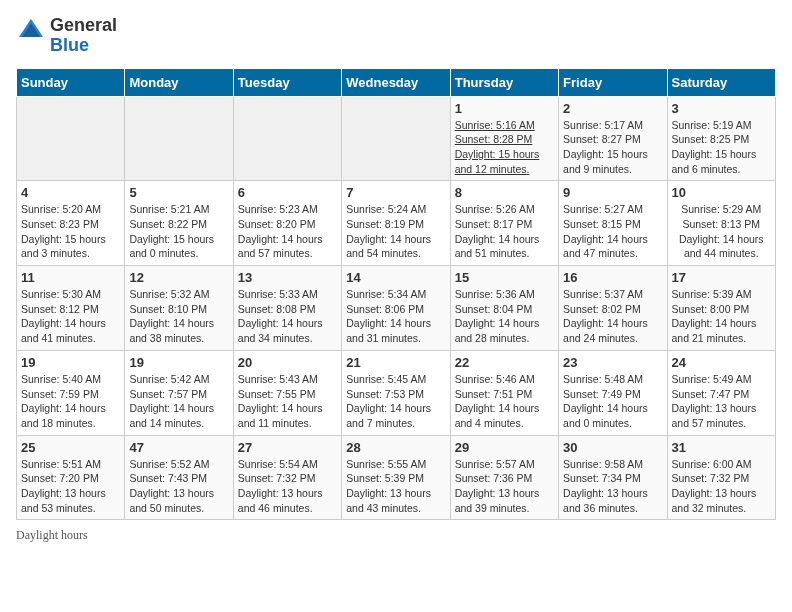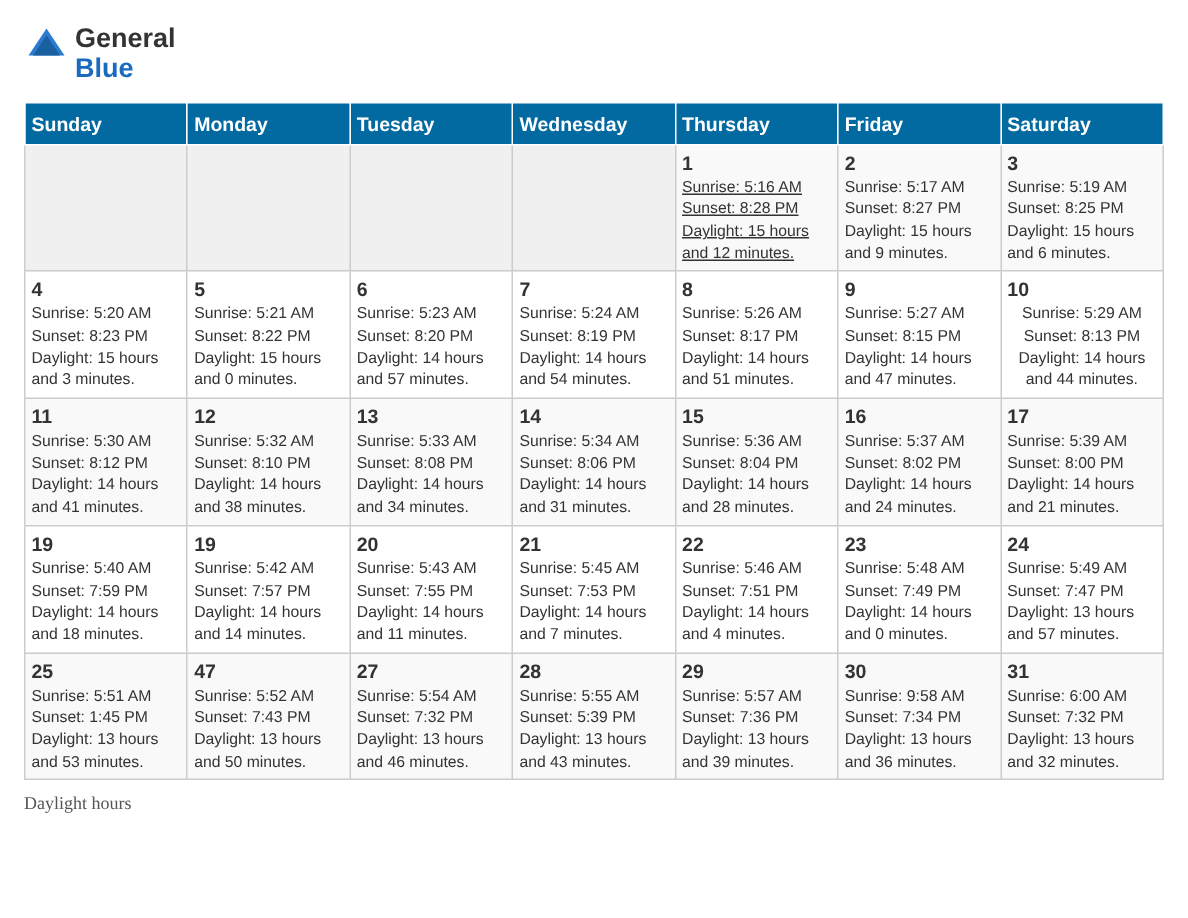--- a/index.html
+++ b/index.html
@@ -283,21 +283,21 @@
           <span class="day-num">24</span>
           <div class="day-info" style="white-space: pre-line;">Sunrise: 5:49 AM
 Sunset: 7:47 PM
 Daylight: 13 hours and 57 minutes.</div>
         </td>
       </tr>
       <tr>
         <td>
           <span class="day-num">25</span>
           <div class="day-info" style="white-space: pre-line;">Sunrise: 5:51 AM
-Sunset: 1:45 PM
+Sunset: 7:20 PM
 Daylight: 13 hours and 53 minutes.</div>
         </td>
         <td>
           <span class="day-num">47</span>
           <div class="day-info" style="white-space: pre-line;">Sunrise: 5:52 AM
 Sunset: 7:43 PM
 Daylight: 13 hours and 50 minutes.</div>
         </td>
         <td>
           <span class="day-num">27</span>

